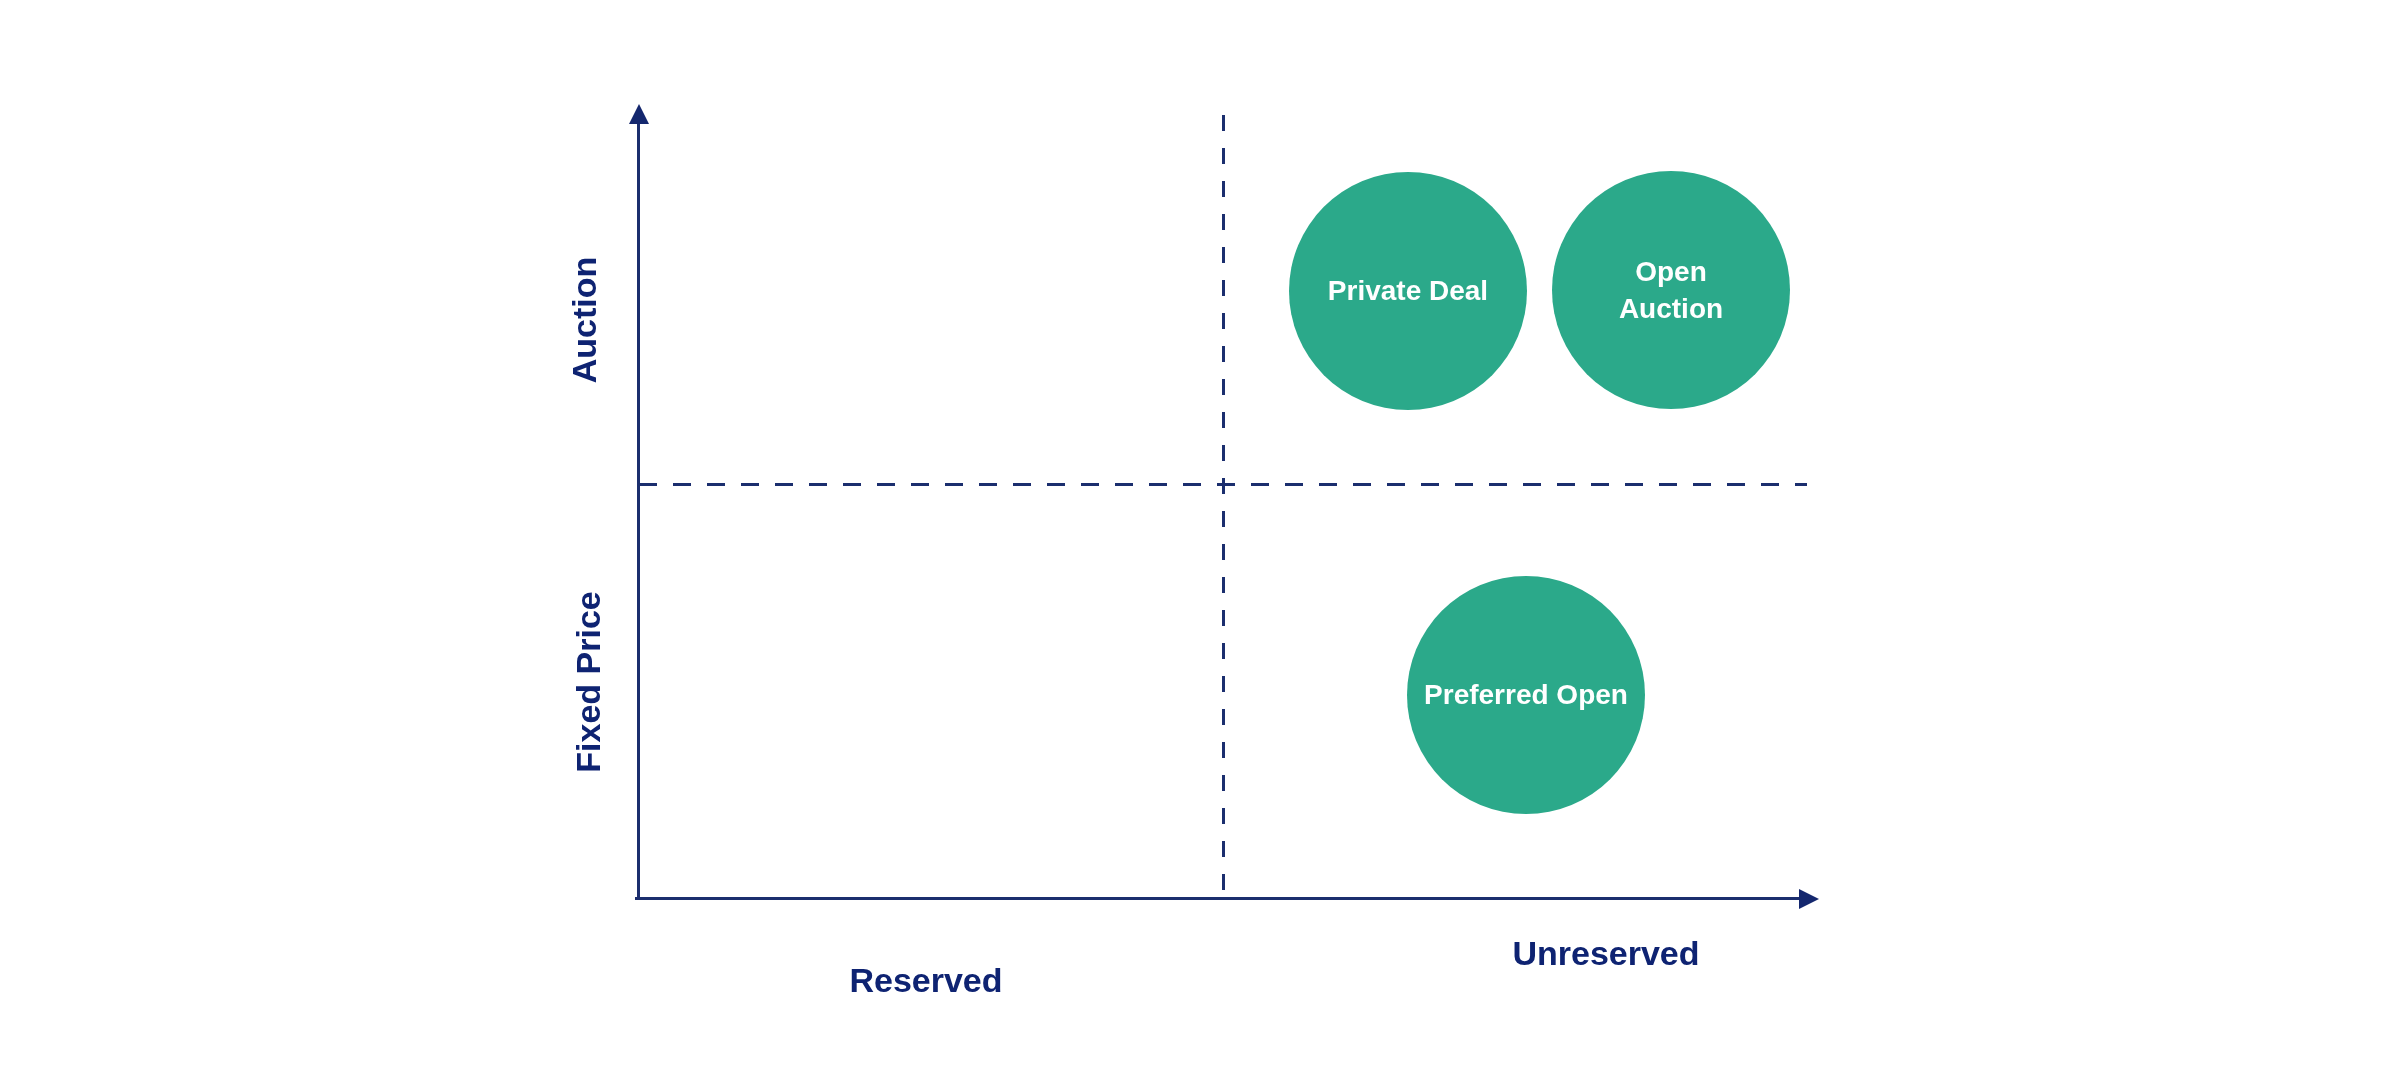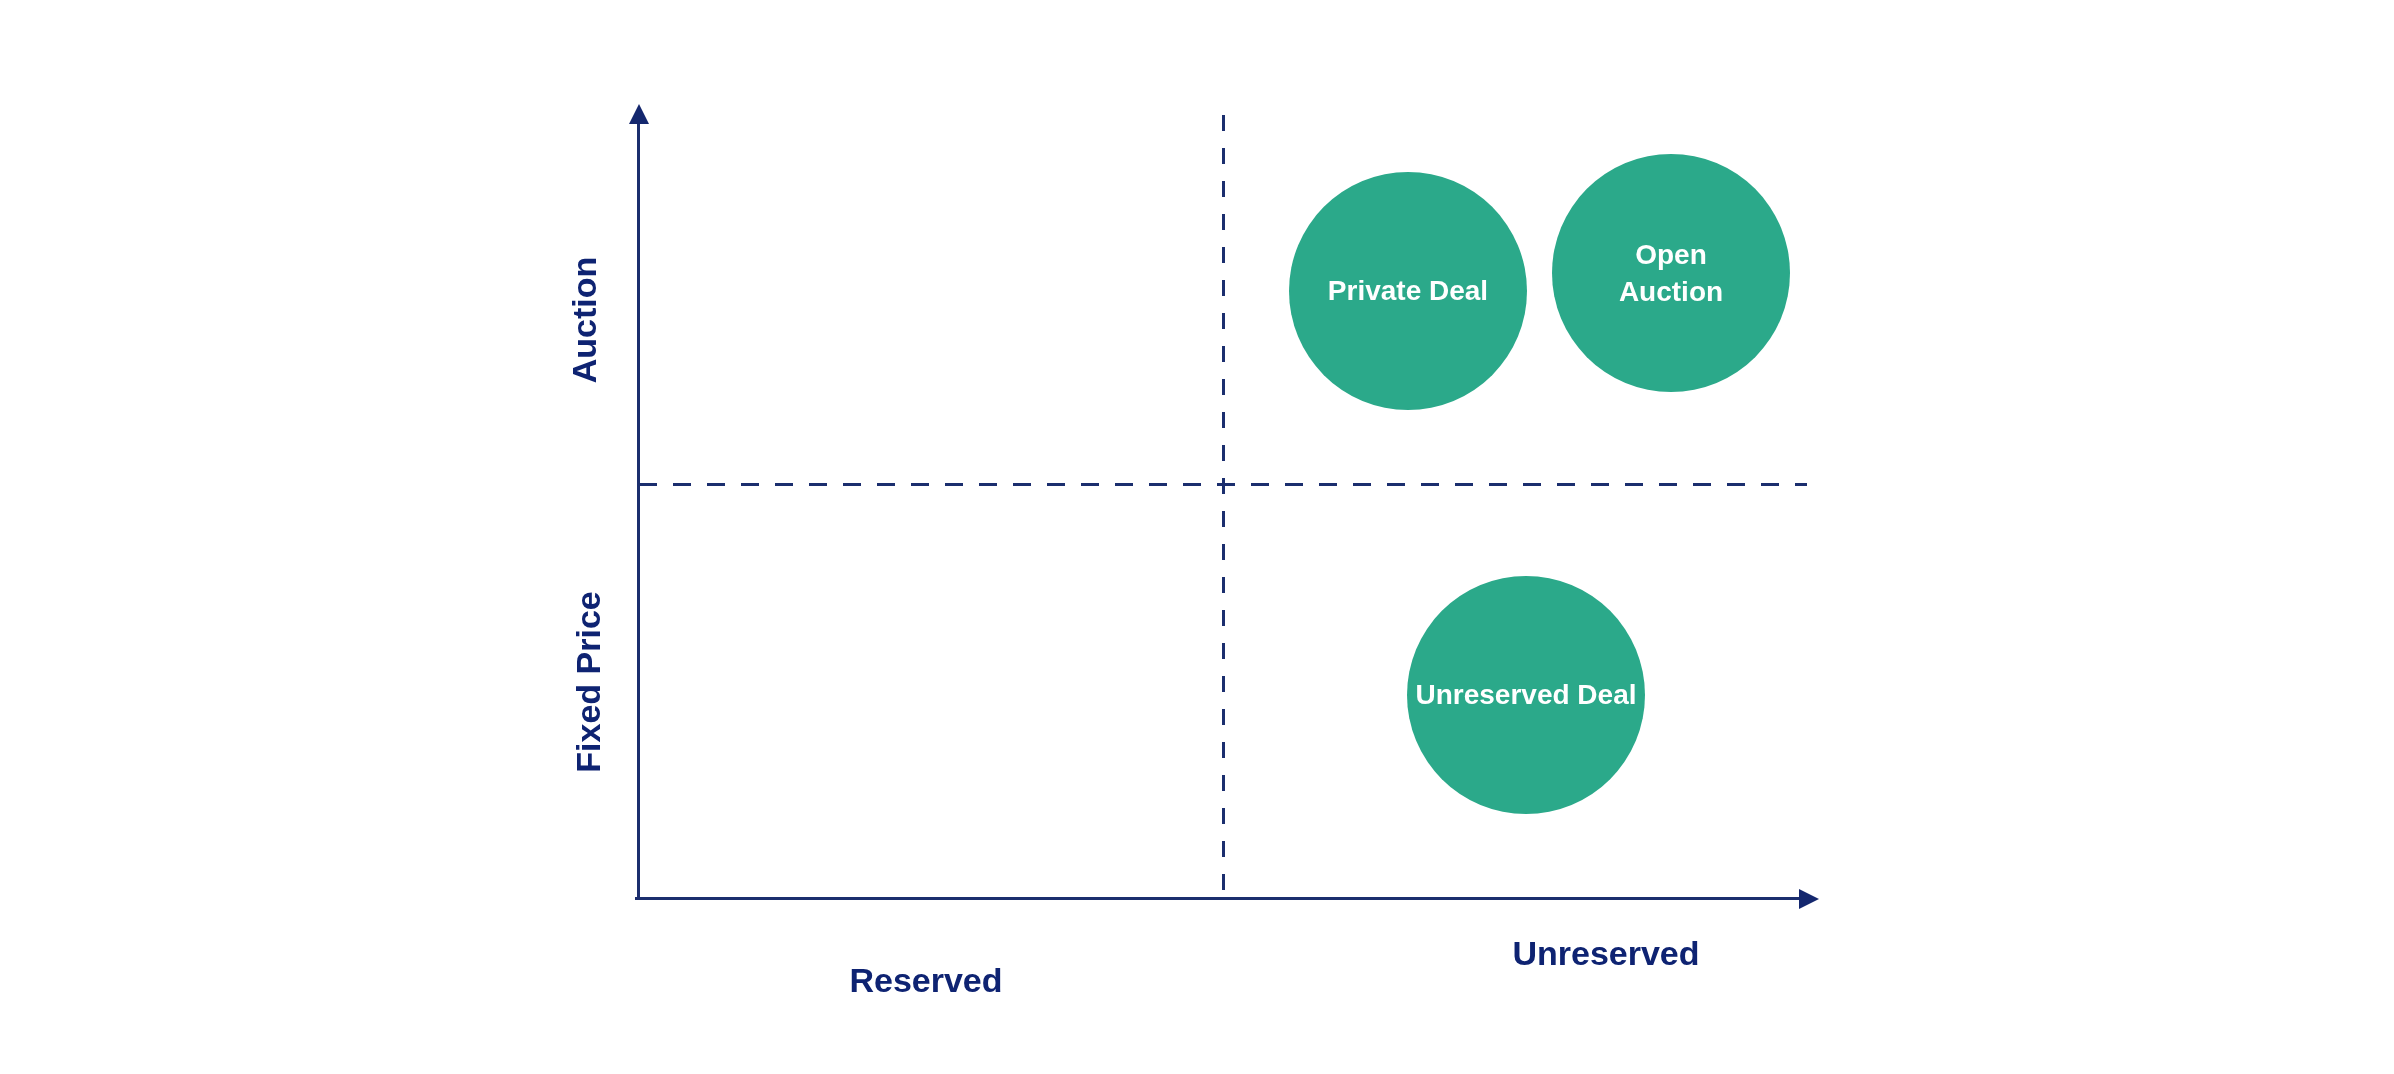--- a/index.html
+++ b/index.html
@@ -79,21 +79,21 @@
     justify-content: center;
     text-align: center;
   }
   .bubble .bubble-label {
     color: #ffffff;
     font-size: 28px;
     font-weight: bold;
     line-height: 1.33;
   }
   #bubble-private-deal   { left: 1289px; top: 172px; }
-  #bubble-open-auction   { left: 1552px; top: 154px; }
+  #bubble-open-auction   { left: 1552px; top: 171px; }
   #bubble-preferred-deal { left: 1407px; top: 576px; }
   #bubble-open-auction .bubble-label { max-width: 150px; } 
 </style>
 </head>
 <body>
 
 <div id="stage">
 
   <div id="y-axis-line" class="axis-line"></div>
   <div id="y-axis-arrowhead" class="arrowhead"></div>
@@ -110,16 +110,16 @@
 
   <div id="bubble-private-deal" class="bubble">
     <span class="bubble-label">Private Deal</span>
   </div>
 
   <div id="bubble-open-auction" class="bubble">
     <span class="bubble-label">Open Auction</span>
   </div>
 
   <div id="bubble-preferred-deal" class="bubble">
-    <span class="bubble-label">Unreserved Deal</span>
+    <span class="bubble-label">Preferred Open</span>
   </div>
 
 </div>
 
 </body></html>

